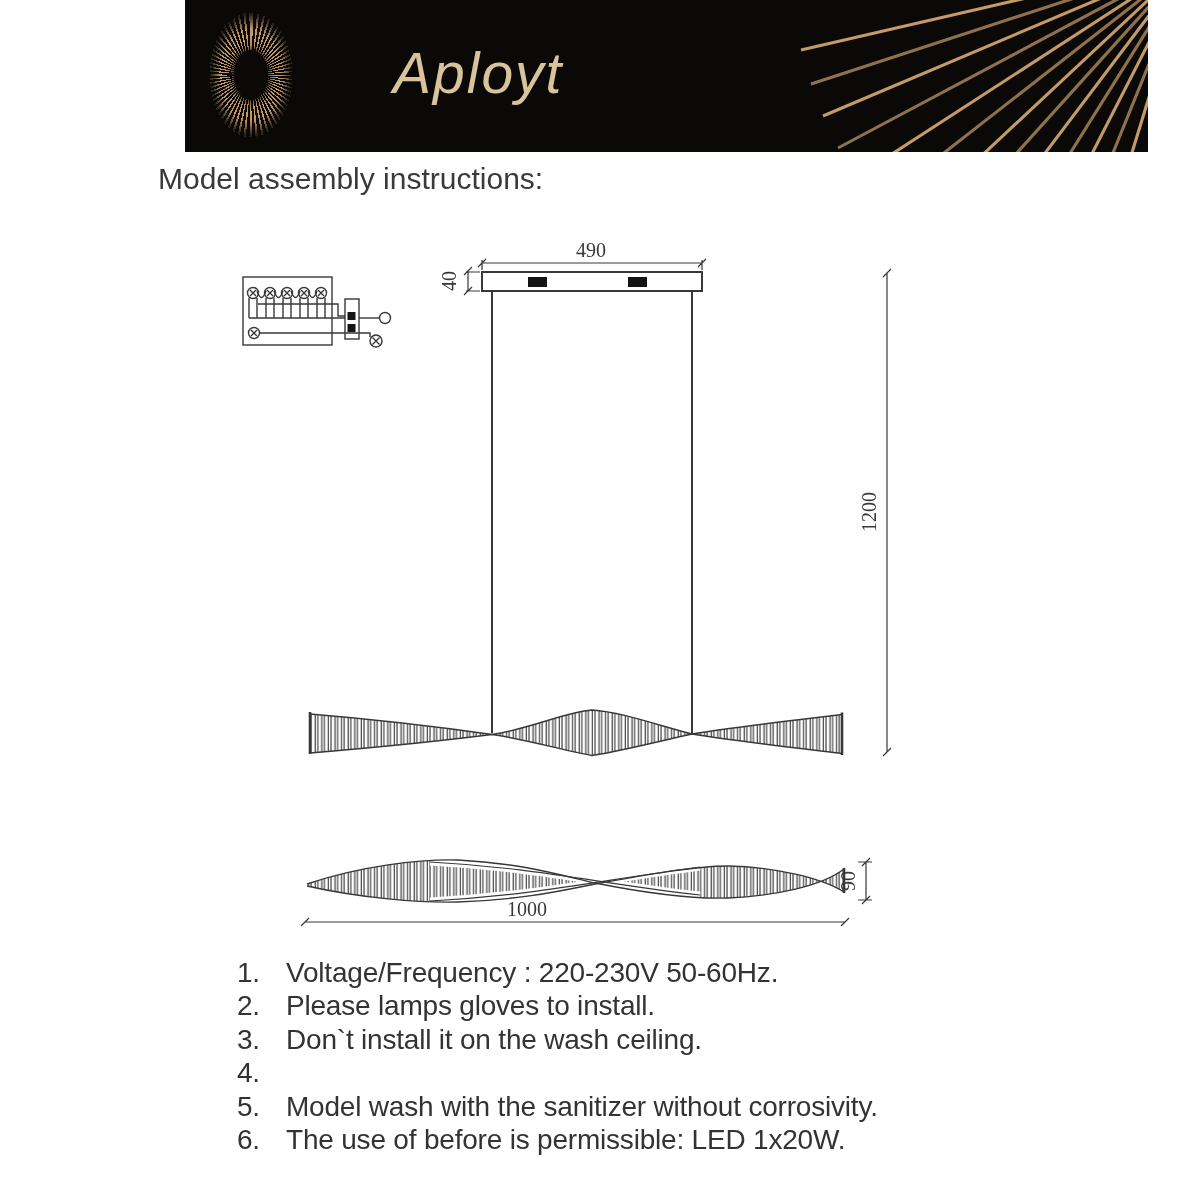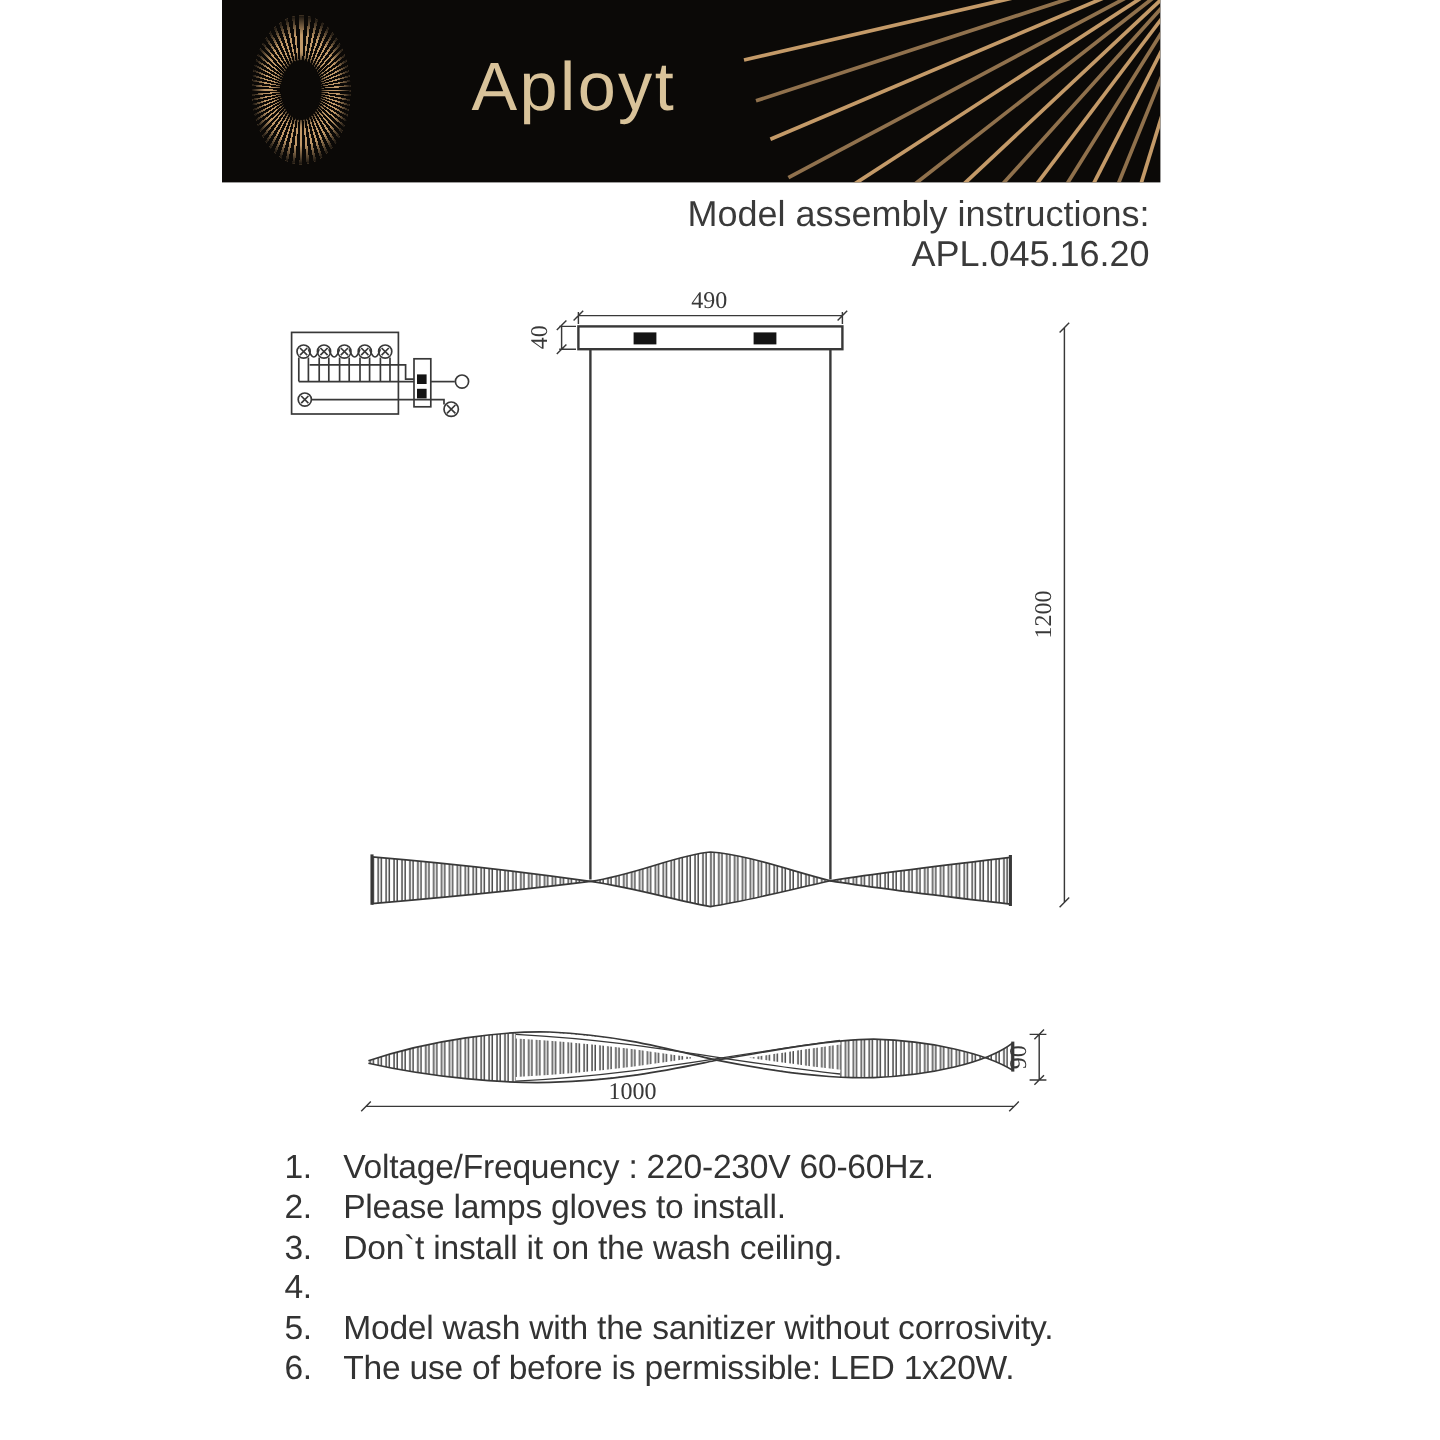--- a/index.html
+++ b/index.html
@@ -3,22 +3,22 @@
 <meta charset="utf-8">
 <style>
   html,body{margin:0;padding:0;}
   body{
     width:1200px;height:1200px;position:relative;background:#ffffff;
     font-family:"Liberation Sans", sans-serif;color:var(--ink,#3a3a3a);
     outline:1px solid #e3e3e3;overflow:hidden;
   }
   
   .banner{
-    position:absolute;left:185px;top:0;width:782px;height:152px;
-    background:var(--banner_bg,#0b0907);overflow:hidden;
+    position:absolute;left:185px;top:0;width:963px;height:152px;
+    background:var(--banner_bg,#0b0907);overflow:hidden;font-style:italic;
   }
   .sunburst{
     position:absolute;left:25px;top:13px;width:82px;height:124px;border-radius:50%;
     background:repeating-conic-gradient(from 0deg at 50% 50%,
       rgba(202,160,110,.95) 0deg 2.2deg, rgba(202,160,110,0) 2.2deg 5.6deg);
   }
   .sunburst::after{
     content:"";position:absolute;inset:0;border-radius:50%;
     background:radial-gradient(closest-side, rgba(11,9,7,0) 48%, rgba(11,9,7,0) 74%, rgba(11,9,7,.92) 100%);
   }
@@ -27,21 +27,21 @@
     background:var(--banner_bg,#0b0907);box-shadow:0 0 6px 2px rgba(11,9,7,.9);
   }
   .brand{
     position:absolute;left:208px;top:38px;height:70px;line-height:70px;
     font-size:57px;font-weight:300;letter-spacing:2px;color:var(--brand,#d9c39a);
   }
   .rays{position:absolute;right:0;top:0;width:827px;height:152px;}
   .rays line{stroke:var(--gold,#c49a68);stroke-width:3.1;}
   .rays line:nth-child(even){opacity:.72;}
   
-  .title-block{position:absolute;left:158px;top:162px;width:800px;text-align:right;}
+  .title-block{position:absolute;left:158px;top:162px;width:800px;text-align:left;}
   .title-heading{font-size:30px;line-height:34px;font-weight:400;color:var(--ink,#3a3a3a);}
   .title-model{font-size:30px;line-height:34px;font-weight:400;color:var(--ink,#3a3a3a);}
   
   .drawing{position:absolute;left:0;top:0;width:1200px;height:1200px;}
   .drawing .ln{stroke:var(--line,#383838);stroke-width:1.4;fill:none;}
   .drawing .ln2{stroke:var(--line,#383838);stroke-width:2;fill:none;}
   .drawing .cap{stroke:var(--line,#383838);stroke-width:2.6;fill:none;}
   .drawing .dim{stroke:var(--line,#383838);stroke-width:1.2;fill:none;}
   .drawing text{font-family:"Liberation Serif", serif;font-size:20px;fill:var(--line,#383838);}
   .drawing .slot{fill:#141414;}
@@ -73,21 +73,20 @@
     <line x1="870" y1="-40" x2="534" y2="178"></line>
     <line x1="870" y1="-40" x2="517" y2="148"></line>
     <line x1="870" y1="-40" x2="502" y2="116"></line>
     <line x1="870" y1="-40" x2="490" y2="84"></line>
     <line x1="870" y1="-40" x2="480" y2="50"></line>
   </svg>
 </div>
 
 <div class="title-block">
   <div class="title-heading">Model assembly instructions:</div>
-  <div class="title-model">APL.045.16.20</div>
 </div>
 
 <svg class="drawing" viewBox="0 0 1200 1200">
   <defs>
     <pattern id="crystals" x="0" y="0" width="6.6" height="700" patternUnits="userSpaceOnUse">
       <rect x="1" y="2" width="4" height="696" rx="1.5" fill="#ffffff" stroke="#3a3a3a" stroke-width="1.15"></rect>
     </pattern>
   </defs>
 
   <g>
@@ -176,21 +175,21 @@
 
   <g>
     <path class="dim" d="M305,922 H845 M301,926 L309,918 M841,926 L849,918"></path>
     <text x="527" y="916" text-anchor="middle">1000</text>
   </g>
 </svg>
 
 <div class="instructions">
   <div class="inst-row">
     <span class="inst-num">1.</span>
-    <span class="inst-text">Voltage/Frequency : 220-230V 60-60Hz.</span>
+    <span class="inst-text">Voltage/Frequency : 220-230V 50-60Hz.</span>
   </div>
   <div class="inst-row">
     <span class="inst-num">2.</span>
     <span class="inst-text">Please lamps gloves to install.</span>
   </div>
   <div class="inst-row">
     <span class="inst-num">3.</span>
     <span class="inst-text">Don`t install it on the wash ceiling.</span>
   </div>
   <div class="inst-row">

